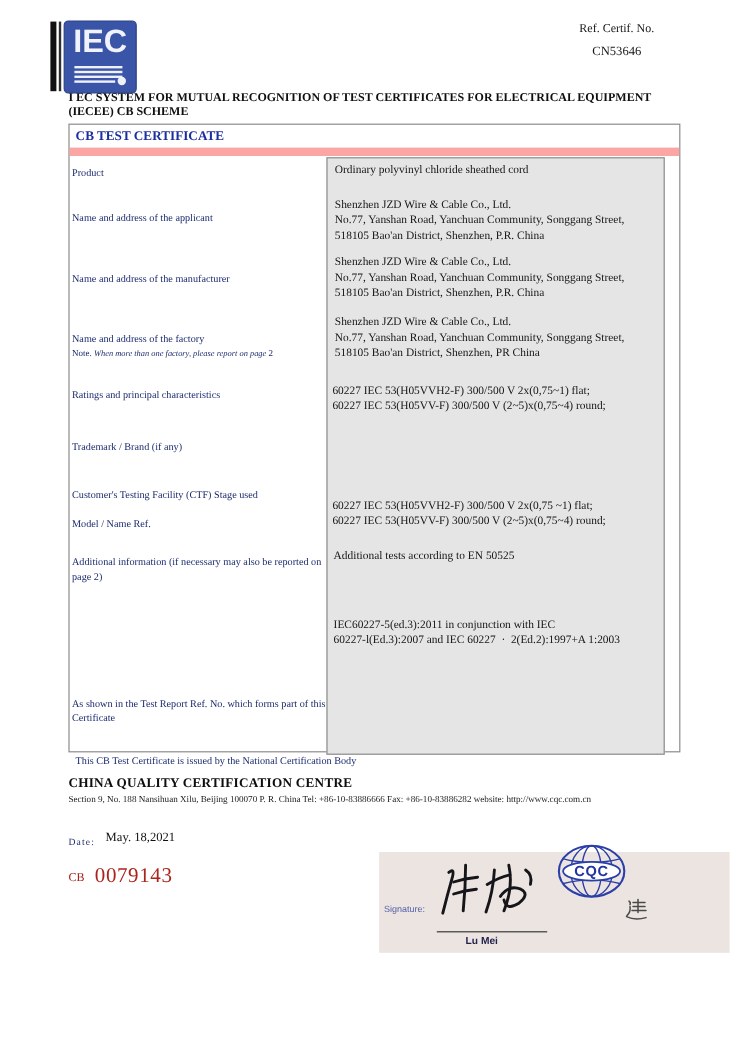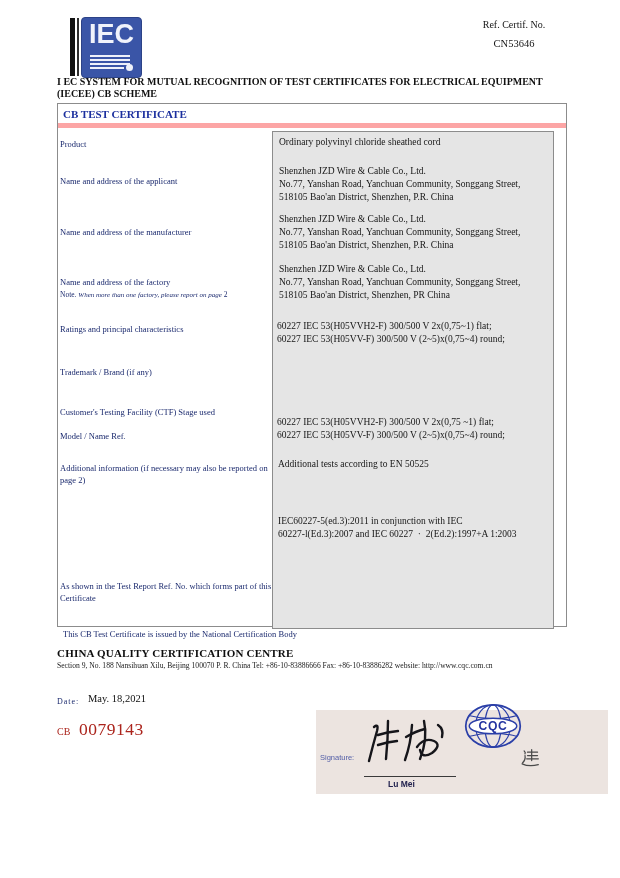--- a/index.html
+++ b/index.html
@@ -9,21 +9,21 @@
   .label { color:#1b2a6e; font-size:8.5px; line-height:11.5px; }
   .val { font-size:9.5px; line-height:13px; white-space:pre-wrap; color:#161616; }
   .heading { font-weight:bold; font-size:10px; line-height:11.5px; color:#101010; white-space:pre-line; }
   .boxline { border:1px solid #8c8c8c; }
 </style>
 </head>
 <body>
 
 <div class="page">
 
-  <div class="abs" style="left:42px;top:17px;width:86px;height:46px;margin-left:28px;">
+  <div class="abs" style="left:42px;top:17px;width:86px;height:46px;">
     <div class="abs" style="left:0;top:1px;width:5px;height:58px;background:#121212;"></div>
     <div class="abs" style="left:7px;top:1px;width:2px;height:58px;background:#2e2e2e;"></div>
     <div class="abs" style="left:11px;top:0;width:59px;height:59px;background:#3a55a7;border:1px solid #2c4287;border-radius:4px;">
       <div class="abs" style="left:0;right:0;top:1px;text-align:center;font-family:'Liberation Sans',sans-serif;font-weight:bold;font-size:27px;color:#f0f3fb;">IEC</div>
       <div class="abs" style="left:8px;top:37px;width:40px;height:2px;background:#eef1fa;"></div>
       <div class="abs" style="left:8px;top:41px;width:40px;height:2px;background:#eef1fa;"></div>
       <div class="abs" style="left:8px;top:45px;width:40px;height:2px;background:#eef1fa;"></div>
       <div class="abs" style="left:8px;top:49px;width:34px;height:2px;background:#eef1fa;"></div>
       <div class="abs" style="left:44px;top:46px;width:7px;height:7px;border-radius:50%;background:#eef1fa;"></div>
     </div>
@@ -31,21 +31,21 @@
 
   <div class="abs" style="left:428px;top:19px;width:172px;text-align:center;">
     <div style="font-size:10px;color:#161616;">Ref. Certif. No.</div>
     <div style="font-size:10.5px;color:#161616;margin-top:8px;">CN53646</div>
   </div>
 
   <div class="abs heading" style="left:57px;top:76px;width:508px;">I EC SYSTEM FOR MUTUAL RECOGNITION OF TEST CERTIFICATES FOR ELECTRICAL EQUIPMENT
 (IECEE) CB SCHEME</div>
 
   <div class="abs boxline" style="left:57px;top:103px;width:508px;height:522px;">
-    <div style="height:15px;padding:4px 0 0 5px;border-bottom:5px solid #fca5a5;color:#1b2f9e;font-weight:bold;font-size:11px;">CB TEST CERTIFICATE</div>
+    <div style="height:15px;padding:4px 0 0 5px;border-bottom:7px solid #fca5a5;color:#1b2f9e;font-weight:bold;font-size:11px;">CB TEST CERTIFICATE</div>
   </div>
 
   <div class="abs label" style="left:60px;top:139px;width:205px;">Product</div>
   <div class="abs label" style="left:60px;top:176px;width:205px;">Name and address of the applicant</div>
   <div class="abs label" style="left:60px;top:277px;width:205px;">Name and address of the factory</div>
   <div class="abs label" style="left:60px;top:227px;width:205px;">Name and address of the manufacturer</div>
   <div class="abs" style="left:60px;top:290px;width:212px;font-size:7.5px;color:#1b2a6e;">
     <span>Note.</span>
     <span style="font-style:italic;font-size:7px;">When more than one factory, please report on page</span>
     <span>2</span>

